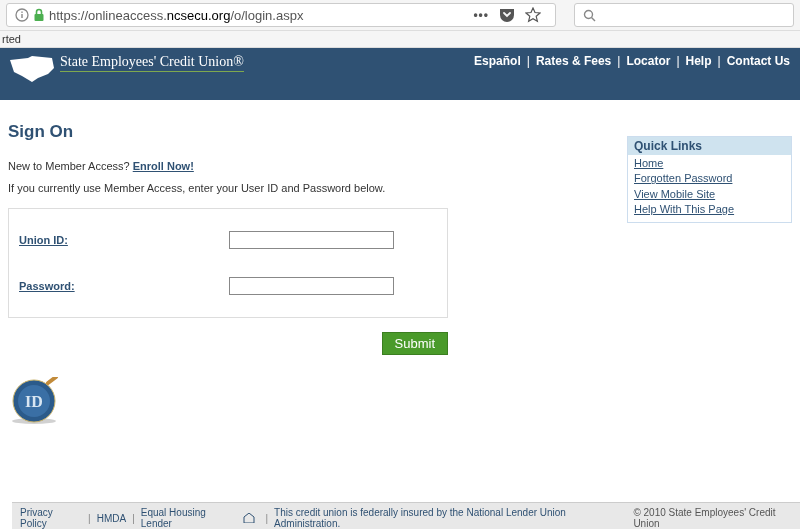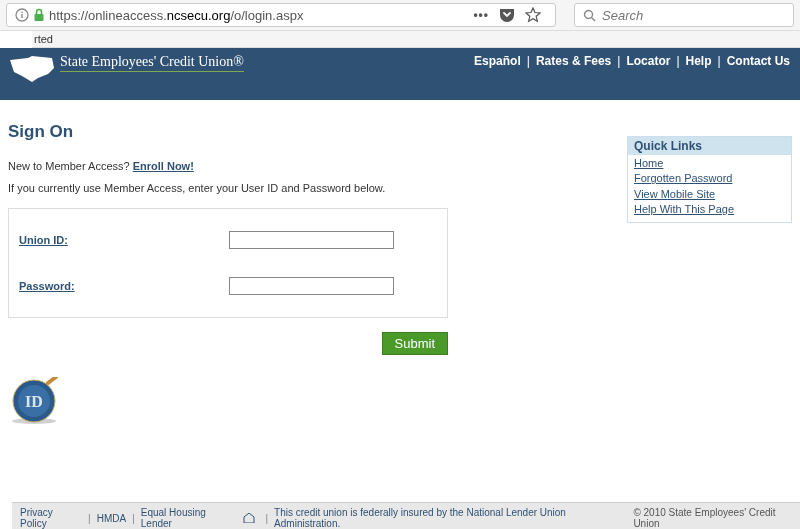--- a/index.html
+++ b/index.html
@@ -6,21 +6,21 @@
   body { font-family: Arial, Helvetica, sans-serif; font-size: 12px; color: #333; background: #fff; width: 800px; }
   
   
   .browser-bar { background: #f5f5f5; border-bottom: 1px solid #ddd; padding: 3px 6px; display: flex; align-items: center; gap: 18px; }
   .url-bar { flex: 1; display: flex; align-items: center; background: #fff; border: 1px solid #ccc; border-radius: 3px; padding: 2px 8px; height: 24px; gap: 4px; }
   .url-text { flex: 1; font-size: 13px; color: #555; }
   .url-text .domain { color: #000; font-weight: 500; }
   .url-icons { display: flex; align-items: center; gap: 10px; padding: 0 6px; color: #555; }
   .search-bar { display: flex; align-items: center; background: #fff; border: 1px solid #ccc; border-radius: 3px; padding: 2px 8px; height: 24px; width: 220px; gap: 6px; }
   .search-bar input { border: none; outline: none; font-size: 13px; font-style: italic; color: #888; width: 100%; background: transparent; }
-  .bookmark-row { font-size: 11px; padding: 2px 0 2px 2px; color: #333; background:#f5f5f5; border-bottom:1px solid #ddd;margin-left:32px;}
+  .bookmark-row { font-size: 11px; padding: 2px 0 2px 2px; color: #333; background:#f5f5f5; border-bottom:1px solid #ddd;}
   
   
   .header { background: #2f5173; color: #fff; display: flex; align-items: flex-start; padding: 6px 10px 18px 8px; }
   .brand { display: flex; align-items: flex-start; gap: 4px; }
   .nc-shape { position: relative; width: 48px; height: 28px; }
   .brand-text { font-family: "Times New Roman", serif; font-size: 14px; border-bottom: 1px solid #7fa84f; padding-bottom: 1px; white-space: nowrap; }
   .nav-links { margin-left: auto; display: flex; gap: 0; font-size: 12px; font-weight: bold; }
   .nav-links a { color: #fff; text-decoration: none; }
   .nav-sep { color: #fff; padding: 0 6px; font-weight: normal; }
   
@@ -90,21 +90,20 @@
       </span>
     </span>
   </div>
   <div class="search-bar">
     <span>
       <svg width="13" height="13" viewBox="0 0 13 13">
           <circle cx="5.5" cy="5.5" r="4" fill="none" stroke="#888" stroke-width="1.4"></circle>
           <line x1="8.5" y1="8.5" x2="12" y2="12" stroke="#888" stroke-width="1.4"></line>
         </svg>
     </span>
-    <input type="text" placeholder="Search" style="">
   </div>
 </div>
 <div class="bookmark-row">rted</div>
 
 <div class="header">
   <div class="brand">
     <span class="nc-shape">
       <svg width="48" height="30" viewBox="0 0 48 30">
           <path d="M2 6 L20 4 L24 2 L44 4 L46 14 L40 20 L30 24 L24 28 L14 22 L6 18 Z" fill="#fff"></path>
         </svg>

